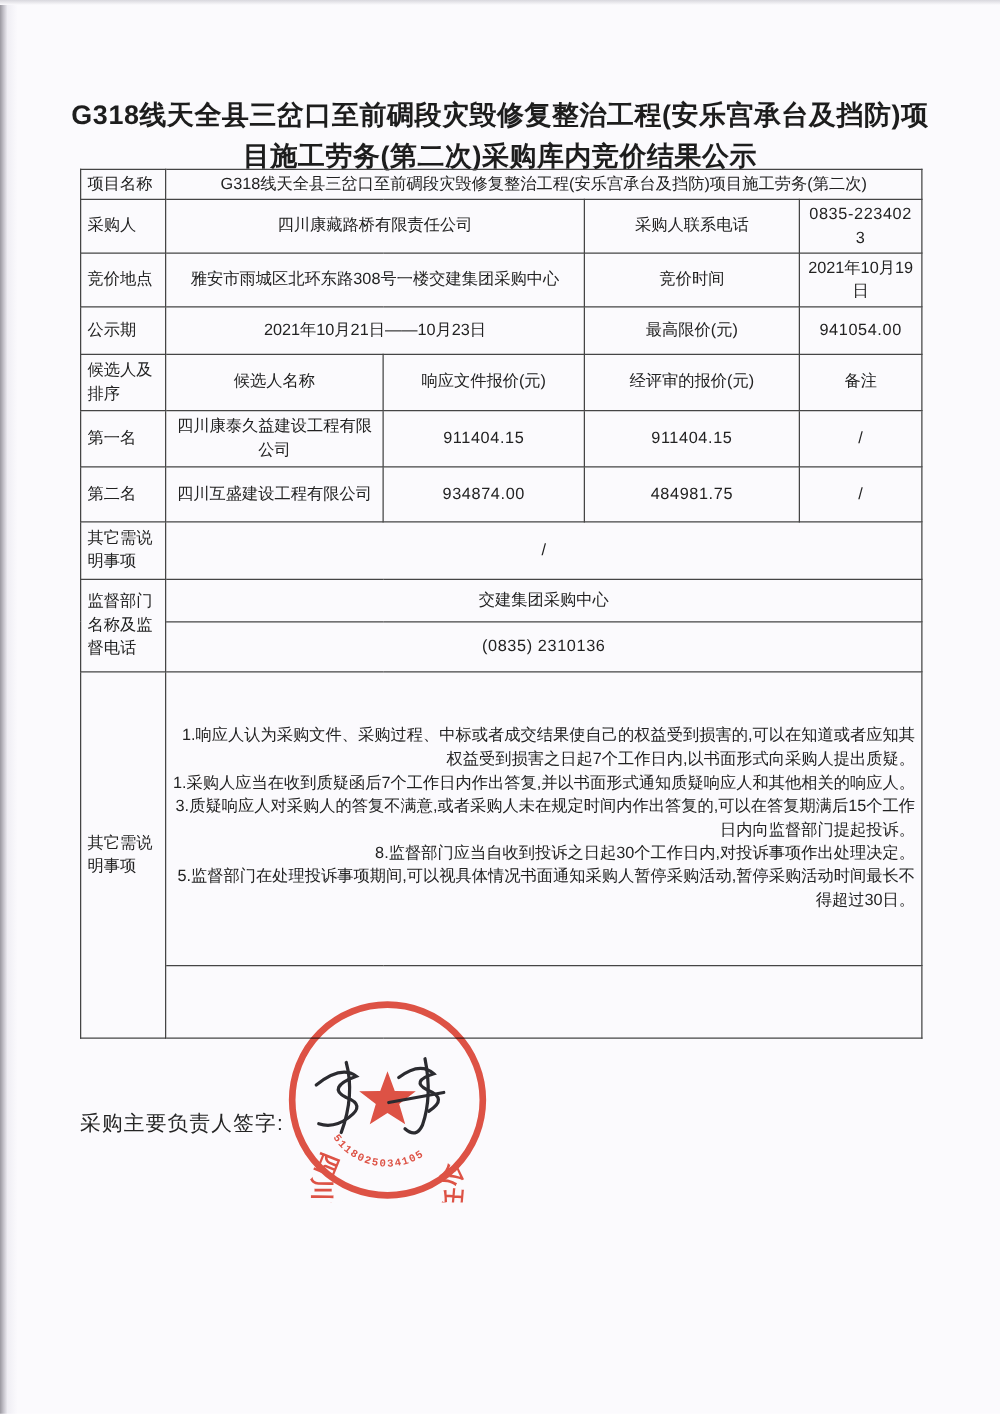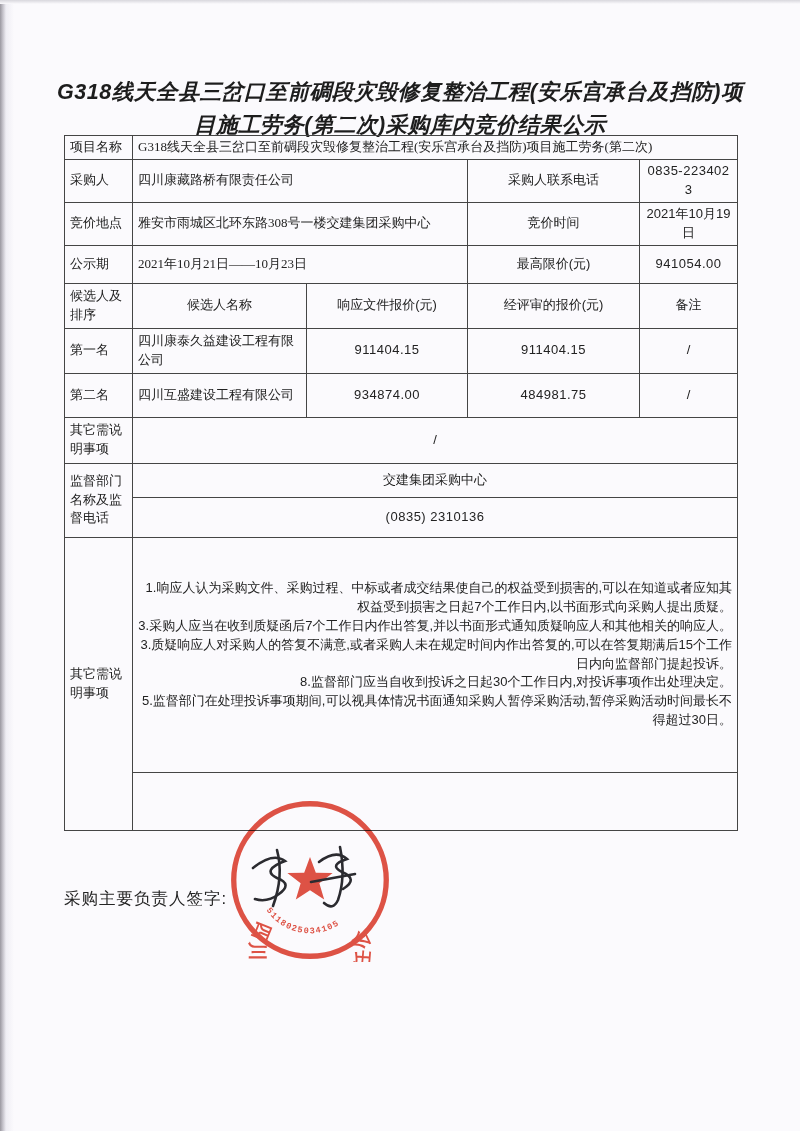--- a/index.html
+++ b/index.html
@@ -15,39 +15,39 @@
     overflow:hidden;
   }
   .paper-top-edge{
     position:absolute; left:0; top:0; width:800px; height:4px;
     background:linear-gradient(180deg,#d8d7dd,#fbfafd); 
   }
   .doc-title{
     position:absolute; left:55px; top:76px; width:690px;
     text-align:center;
     font-size:21.5px; font-weight:bold; color:#1d1d1d;
-    line-height:1.55; letter-spacing:0.5px;font-style:italic;
+    line-height:1.55; letter-spacing:0.5px;
   }
   table.main{
     position:absolute; left:64px; top:135px;
     width:673px;
     border-collapse:collapse;
     table-layout:fixed;
     font-size:13px; color:#222;
   }
   table.main td{
     border:1.6px solid #454545;
     padding:2px 5px;
     line-height:1.45;
     vertical-align:middle;
     word-break:break-all;
   }
   td.lbl{ padding:2px 3px; text-align:left; }
   td.c{ text-align:center; }
-  td.l{ text-align:left;font-family:Liberation Serif, serif; }
+  td.l{ text-align:center; }
   td.objection-text{
     vertical-align:middle;
     padding:34px 8px 4px 8px;
     line-height:1.6;
     text-align:right;
   }
   .num{ letter-spacing:0.5px; }
   .sign-row{
     position:absolute; left:64px; top:888px;
     font-size:16.5px; color:#242424; letter-spacing:1px;
@@ -130,21 +130,21 @@
       <td class="lbl" rowspan="2">监督部门名称及监督电话</td>
       <td class="c" colspan="4">交建集团采购中心</td>
     </tr>
     <tr style="height:40px">
       <td class="c num" colspan="4">(0835) 2310136</td>
     </tr>
     <tr style="height:235px">
       <td class="lbl" rowspan="2">其它需说明事项</td>
       <td class="objection-text" colspan="4">
         <div>1.响应人认为采购文件、采购过程、中标或者成交结果使自己的权益受到损害的,可以在知道或者应知其权益受到损害之日起7个工作日内,以书面形式向采购人提出质疑。</div>
-        <div>3.采购人应当在收到质疑函后7个工作日内作出答复,并以书面形式通知质疑响应人和其他相关的响应人。</div>
+        <div>1.采购人应当在收到质疑函后7个工作日内作出答复,并以书面形式通知质疑响应人和其他相关的响应人。</div>
         <div>3.质疑响应人对采购人的答复不满意,或者采购人未在规定时间内作出答复的,可以在答复期满后15个工作日内向监督部门提起投诉。</div>
         <div>8.监督部门应当自收到投诉之日起30个工作日内,对投诉事项作出处理决定。</div>
         <div>5.监督部门在处理投诉事项期间,可以视具体情况书面通知采购人暂停采购活动,暂停采购活动时间最长不得超过30日。</div>
       </td>
     </tr>
     <tr style="height:58px">
       <td colspan="4"></td>
     </tr>
   </tbody>
 </table>

